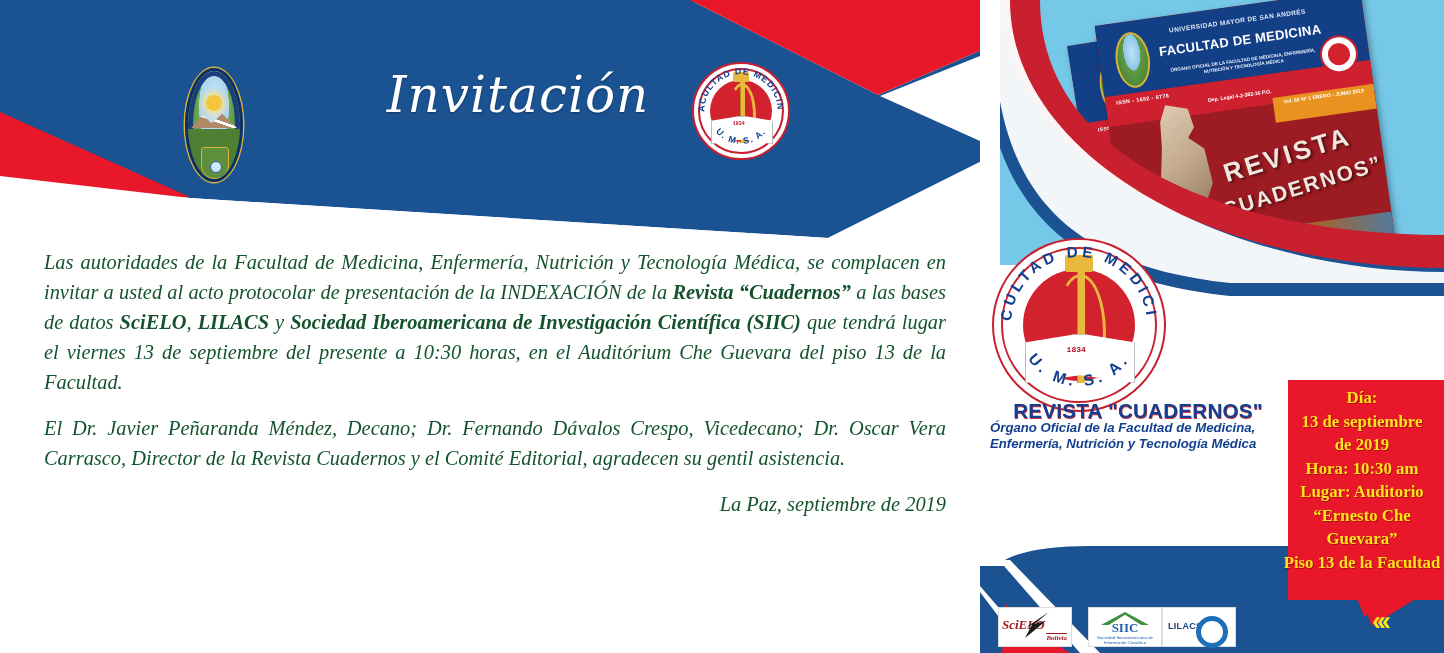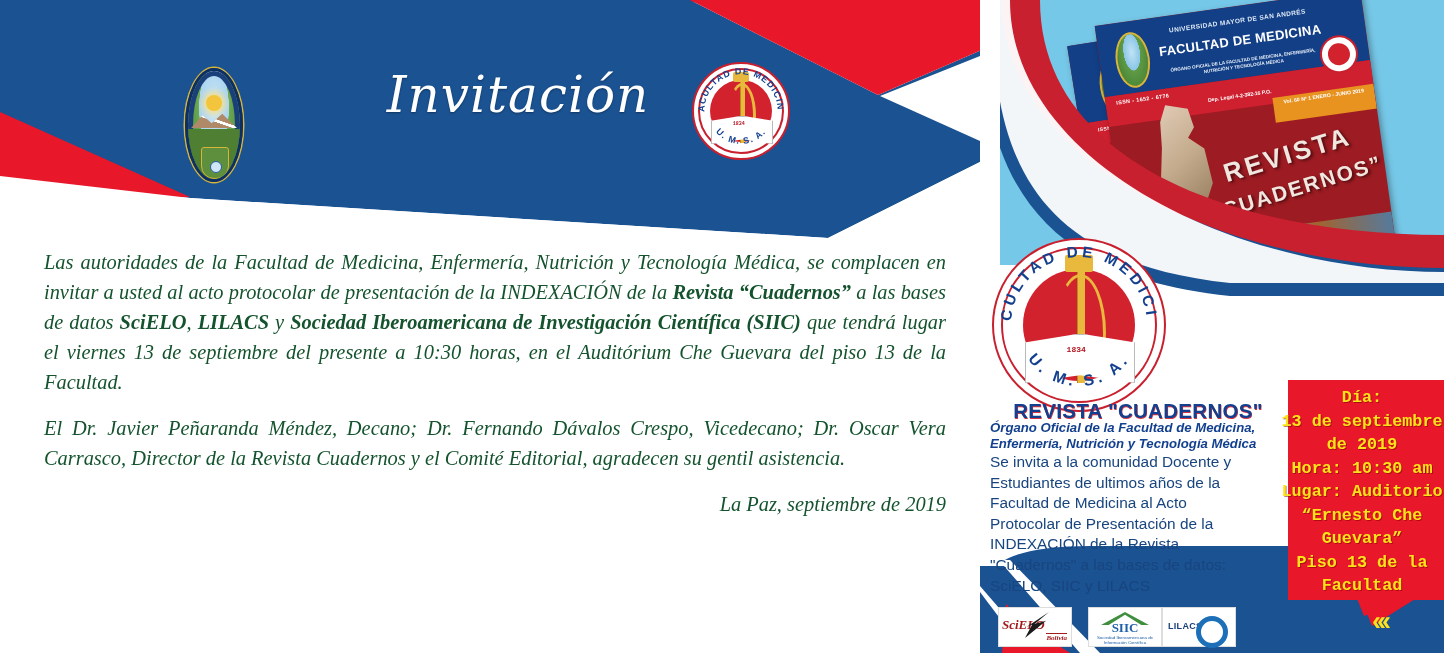--- a/index.html
+++ b/index.html
@@ -101,21 +101,21 @@
       font-family:"Liberation Sans",sans-serif;font-weight:bold;font-size:20.5px;letter-spacing:.3px;
       text-shadow:.5px .5px 0 #d63440;}
   #organo{position:absolute;left:10px;top:420px;width:290px;color:#12408f;
       font-family:"Liberation Sans",sans-serif;font-weight:bold;font-style:italic;font-size:13.2px;line-height:15.5px;}
   #invita{position:absolute;left:10px;top:452px;width:260px;color:#18457f;
       font-family:"Liberation Sans",sans-serif;font-size:15.4px;line-height:20.6px;font-weight:400;}
 
   
   #red-box{position:absolute;left:308px;top:380px;width:156px;height:220px;background:#e8172a;}
   #red-box-text{position:absolute;left:300px;top:386px;width:164px;text-align:center;color:#ffe31a;
-      font-family:Liberation Mono, monospace;font-weight:bold;font-size:16.8px;line-height:23.5px;
+      font-family:Liberation Serif, serif;font-weight:bold;font-size:16.8px;line-height:23.5px;
       text-shadow:1px 1px 0 rgba(120,0,0,.5);}
 
   
   #logo-strip{position:absolute;left:0px;top:600px;width:464px;height:53px;}
   .logo-box{position:absolute;top:7px;background:#ffffff;border:1px solid #dddddd;}
   #logo-scielo{left:18px;width:72px;height:38px;}
   #logo-siic{left:108px;width:72px;height:38px;}
   #logo-lilacs{left:182px;width:72px;height:38px;}
   .logo-scielo-txt{position:absolute;left:3px;top:9px;color:#a31a1c;font-family:"Liberation Serif",serif;font-weight:bold;font-size:13px;font-style:italic;}
   .logo-scielo-sub{position:absolute;right:4px;bottom:4px;color:#a31a1c;font-family:"Liberation Serif",serif;font-weight:bold;font-size:7px;font-style:italic;border-top:1px solid #a31a1c;}
@@ -293,21 +293,20 @@
           <textPath href="#bs-bot" startOffset="50%" text-anchor="middle">U. M. S. A.</textPath>
         </text>
       </svg>
     </div>
 
     <div id="revista-title">REVISTA "CUADERNOS"</div>
     <div id="organo">
       <div>Órgano Oficial de la Facultad de Medicina,</div>
       <div>Enfermería, Nutrición y Tecnología Médica</div>
     </div>
-    <div id="invita">Se invita a la comunidad Docente y Estudiantes de ultimos años de la Facultad de Medicina al Acto Protocolar de Presentación de la INDEXACIÓN de la Revista "Cuadernos" a las bases de datos: SciELO, SIIC y LILACS</div>
 
     <div id="red-box"></div>
     <div id="red-box-text">
       <div>Día:</div>
       <div>13 de septiembre</div>
       <div>de 2019</div>
       <div>Hora: 10:30 am</div>
       <div>Lugar: Auditorio</div>
       <div>“Ernesto Che Guevara”</div>
       <div>Piso 13 de la Facultad</div>

